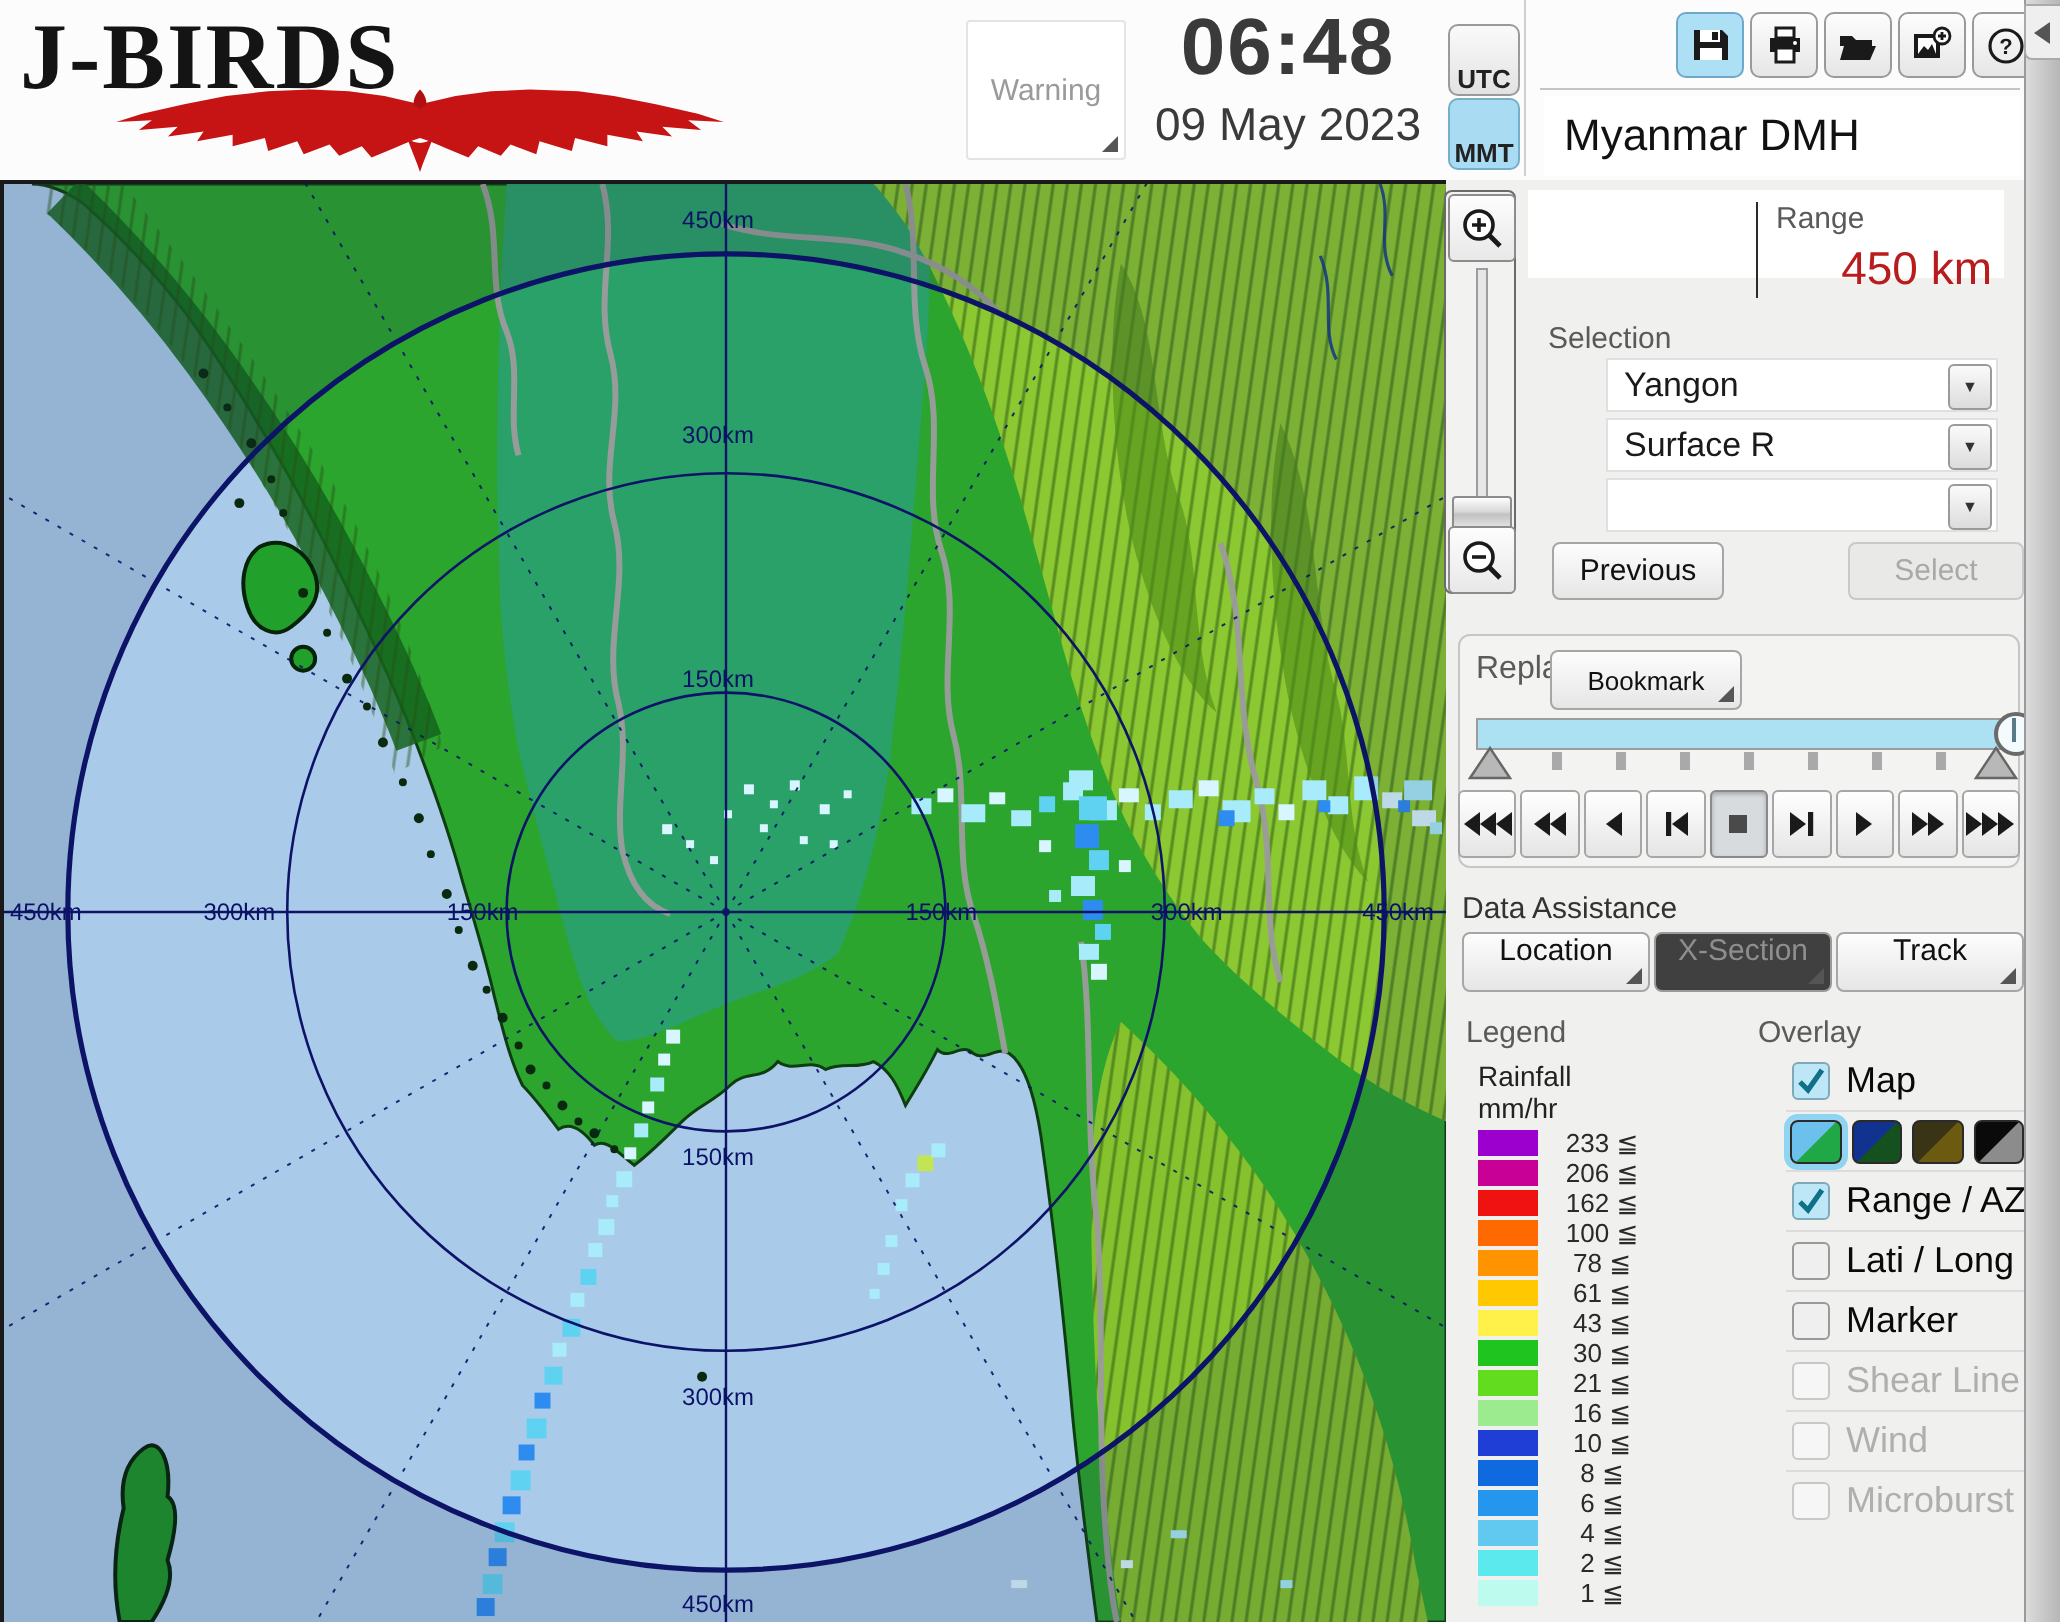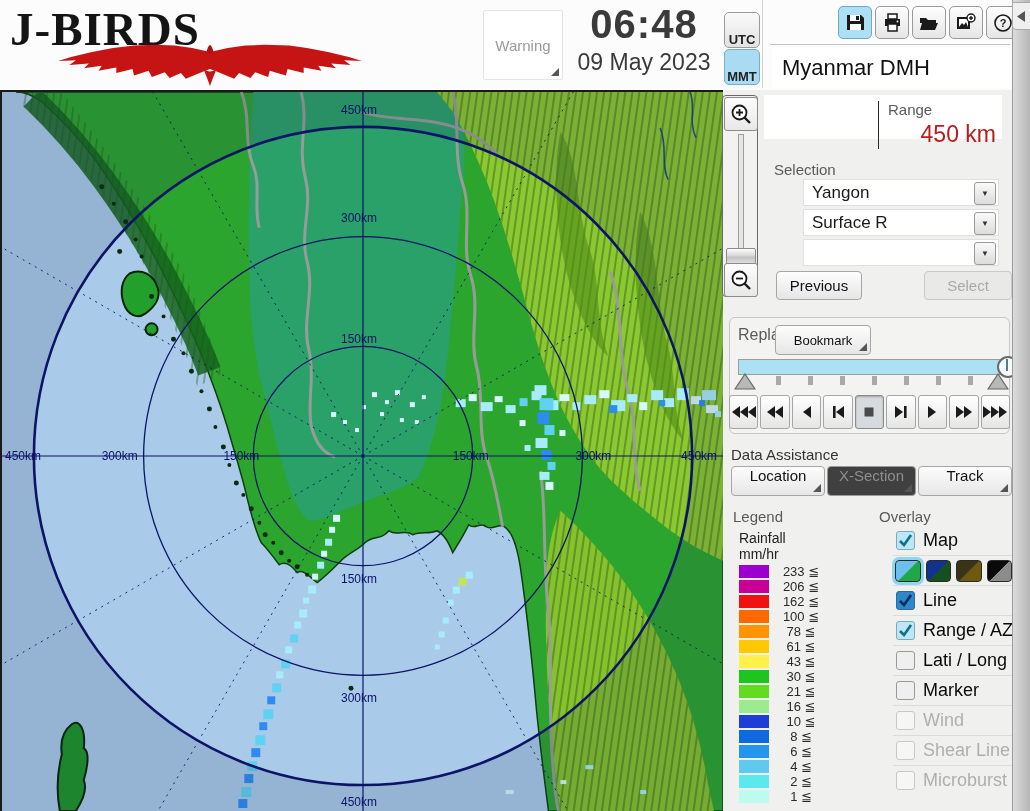--- a/index.html
+++ b/index.html
@@ -631,46 +631,40 @@
           </svg></span>
         <span class="ov-lab">Map</span>
       </div>
       <div class="ov-swatches">
         <span class="ov-sw sel" style="background: linear-gradient(135deg, rgb(108, 192, 236) 49%, rgb(31, 168, 69) 51%);"></span>
         <span class="ov-sw" style="background: linear-gradient(135deg, rgb(18, 50, 143) 49%, rgb(20, 81, 31) 51%);"></span>
         <span class="ov-sw" style="background: linear-gradient(135deg, rgb(58, 52, 23) 49%, rgb(107, 90, 16) 51%);"></span>
         <span class="ov-sw" style="background: linear-gradient(135deg, rgb(10, 10, 10) 49%, rgb(140, 140, 140) 51%);"></span>
       </div>
       <div class="ov-row">
-        <span class="ov-cb" style="background: rgb(47, 134, 201); border: 1px solid rgb(42, 106, 158);"><svg width="17" height="17">
-            <polyline points="3,9 7,13 14,3" fill="none" stroke="#082F5E" stroke-width="2.6"></polyline>
-          </svg></span>
-        <span class="ov-lab">Line</span>
-      </div>
-      <div class="ov-row">
         <span class="ov-cb" style="background: rgb(189, 231, 246); border: 1px solid rgb(127, 168, 184);"><svg width="17" height="17">
             <polyline points="3,9 7,13 14,3" fill="none" stroke="#0E7187" stroke-width="2.6"></polyline>
           </svg></span>
         <span class="ov-lab">Range / AZ</span>
       </div>
       <div class="ov-row">
         <span class="ov-cb" style="background: rgb(239, 239, 239); border: 1px solid rgb(153, 153, 153);"></span>
         <span class="ov-lab">Lati / Long</span>
       </div>
       <div class="ov-row">
         <span class="ov-cb" style="background: rgb(239, 239, 239); border: 1px solid rgb(153, 153, 153);"></span>
         <span class="ov-lab">Marker</span>
       </div>
       <div class="ov-row">
         <span class="ov-cb" style="background: rgb(246, 246, 246); border: 1px solid rgb(200, 200, 200);"></span>
-        <span class="ov-lab dis">Wind</span>
+        <span class="ov-lab dis">Shear Line</span>
       </div>
       <div class="ov-row">
         <span class="ov-cb" style="background: rgb(246, 246, 246); border: 1px solid rgb(200, 200, 200);"></span>
-        <span class="ov-lab dis">Shear Line</span>
+        <span class="ov-lab dis">Wind</span>
       </div>
       <div class="ov-row">
         <span class="ov-cb" style="background: rgb(246, 246, 246); border: 1px solid rgb(200, 200, 200);"></span>
         <span class="ov-lab dis">Microburst</span>
       </div>
     </div>
 
   <div class="rstrip"></div>
   <div class="rtab">
     <svg width="9" height="11">

